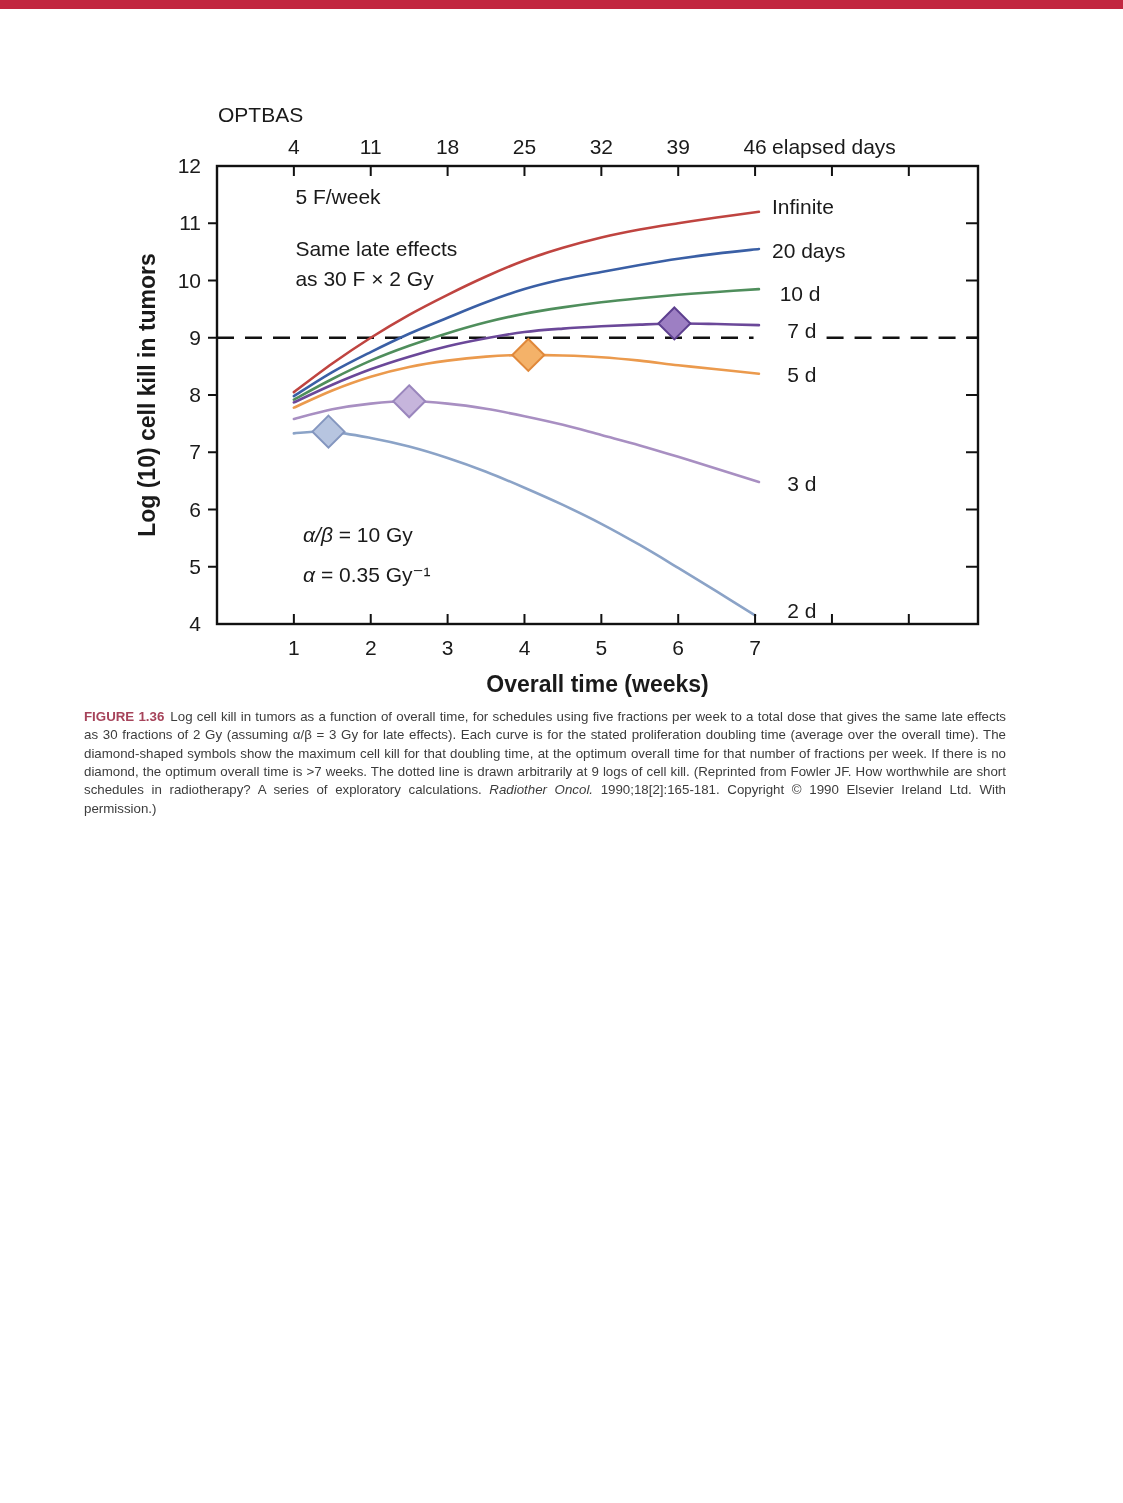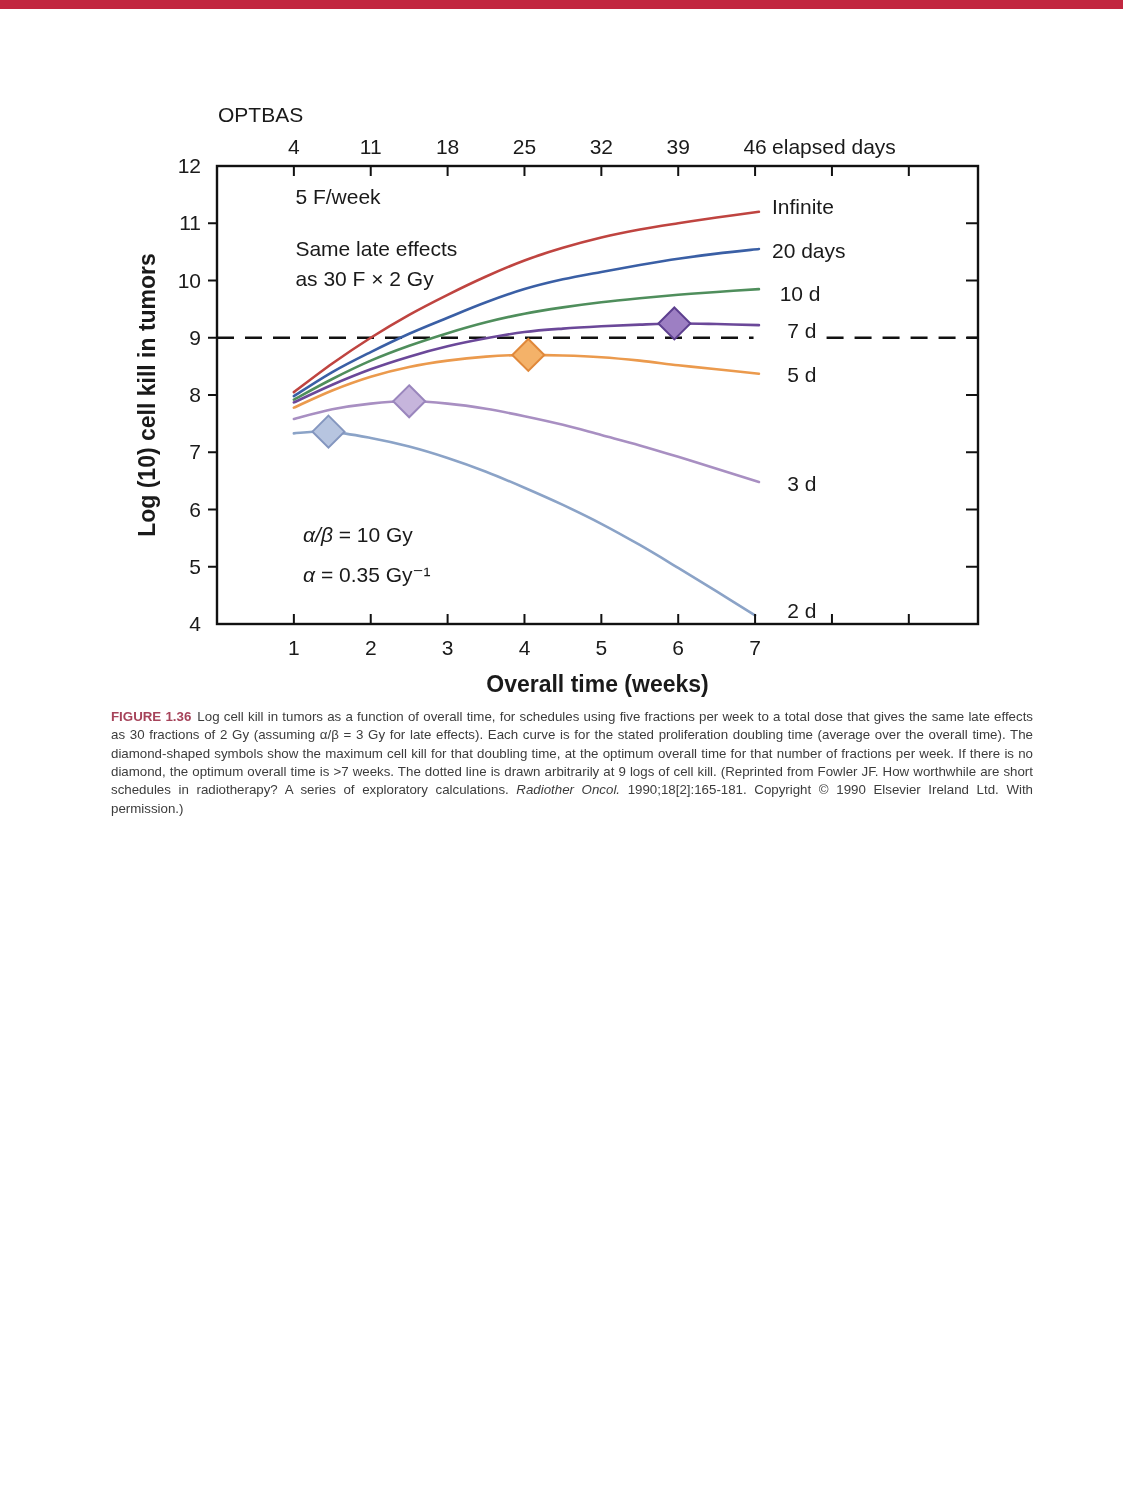--- a/index.html
+++ b/index.html
@@ -1,21 +1,21 @@
 <!DOCTYPE html>
 <html><head>
 <meta charset="utf-8">
 <style>
   html,body{margin:0;padding:0;background:#ffffff;}
   .page{position:relative;width:1123px;height:1503px;background:#ffffff;overflow:hidden;
         font-family:"Liberation Sans","DejaVu Sans",sans-serif;}
   .top-bar{position:absolute;left:0;top:0;width:1123px;height:9px;}
   .chart-wrap{position:absolute;left:0;top:4px;width:1123px;height:710px;}
   .chart-wrap svg text{font-family:"Liberation Sans","DejaVu Sans",sans-serif;fill:#1a1a1a;}
-  .caption{position:absolute;left:111px;top:708px;width:922px;
+  .caption{position:absolute;left:84px;top:708px;width:922px;
            font-size:13.3px;line-height:1.38;color:#3c3c3c;text-align:justify;}
   .cap-label{font-weight:bold;margin-right:6px;}
   .caption em{font-style:italic;}
 </style>
 </head>
 <body>
 
 <div class="page">
   <div class="top-bar" id="top-bar" style="background: rgb(194, 39, 64);"></div>
   <figure style="margin:0">

